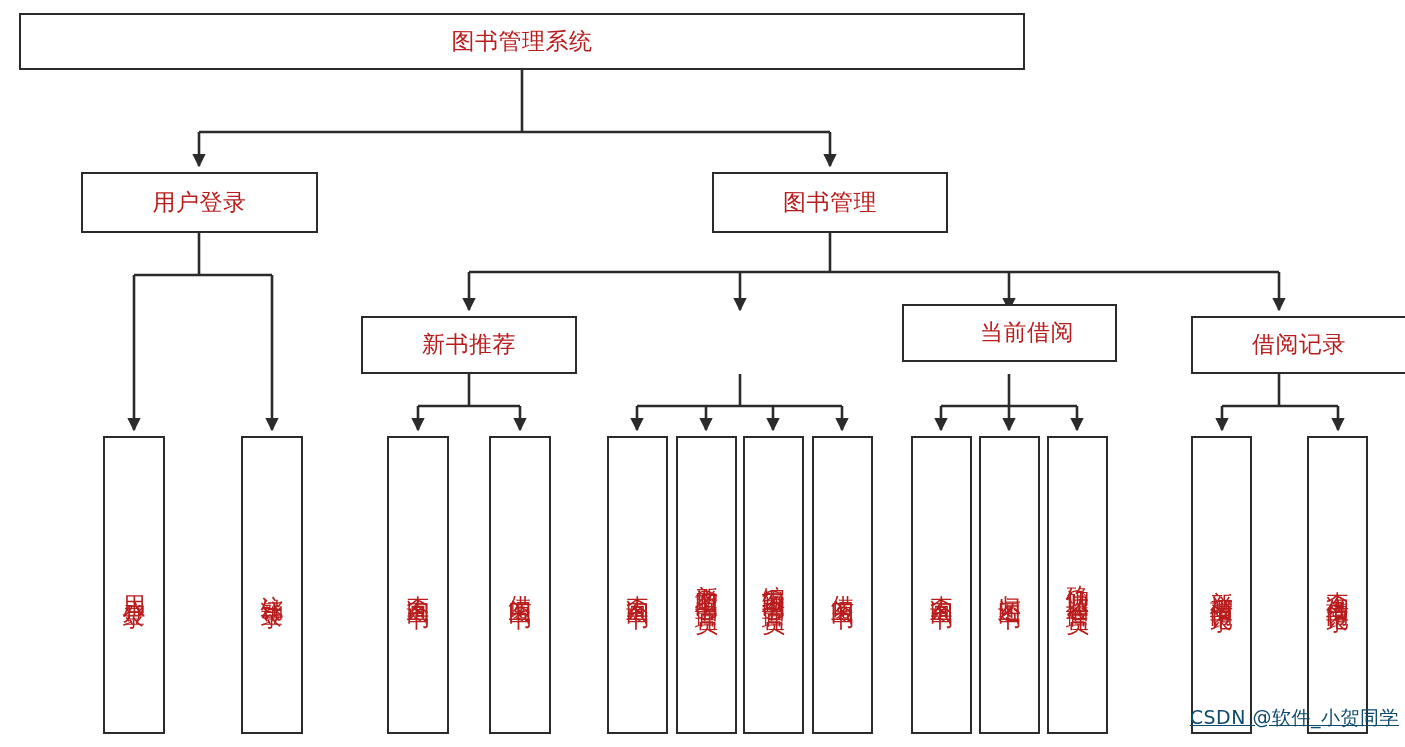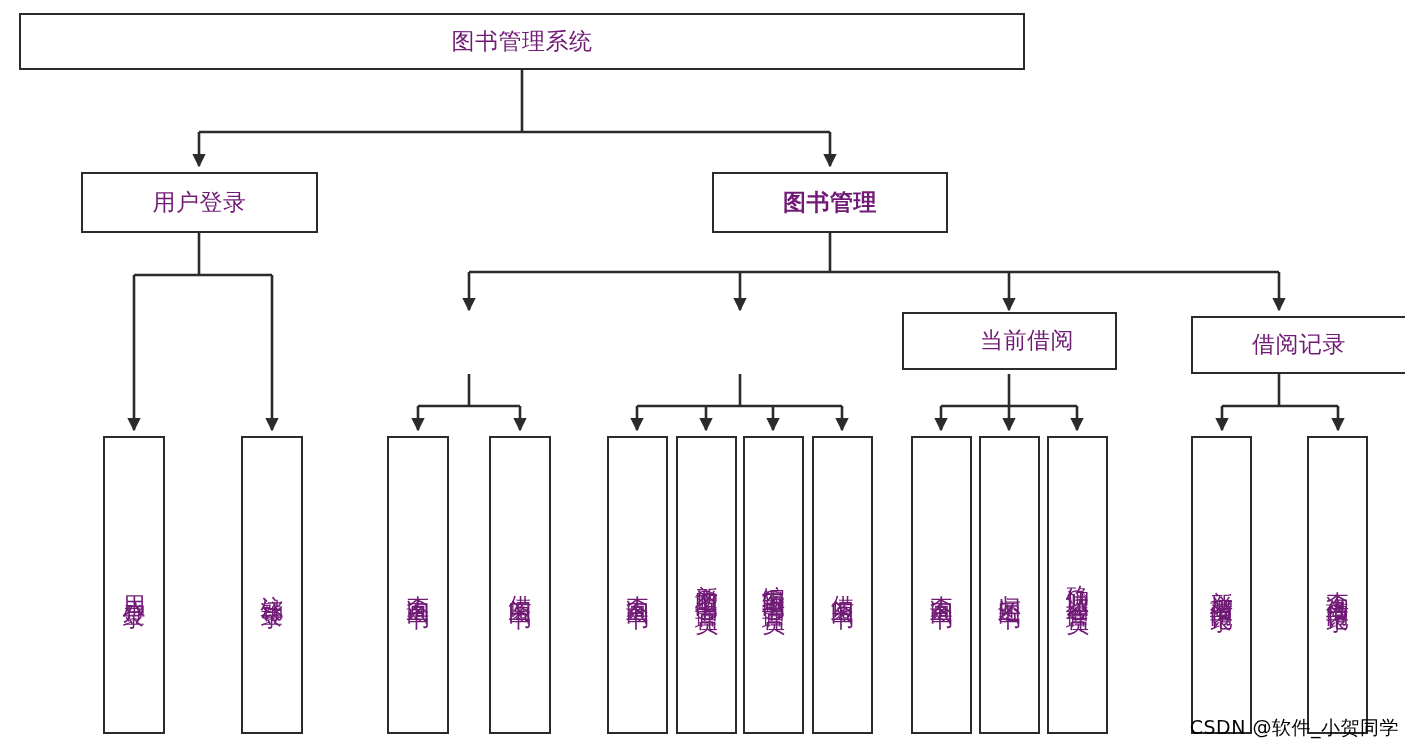--- a/index.html
+++ b/index.html
@@ -27,21 +27,21 @@
     pointer-events: none;
   }
   .node {
     position: absolute;
     box-sizing: border-box;
     background: #ffffff;
     border: 2.5px solid #2b2b2b;
     display: flex;
     align-items: center;
     justify-content: center;
-    color: #701a75;
+    color: #b91c1c;
   }
   .node-label {
     display: block;
     text-align: center;
     line-height: 1.12;
     letter-spacing: 0.5px;
   }
   
   .node.h .node-label {
     font-size: 23px;
@@ -59,26 +59,27 @@
     text-orientation: upright;
     font-size: 23px;
     line-height: 1.0;
     letter-spacing: 4px;
     white-space: nowrap;
     max-height: 272px;
   }
   .watermark {
     position: absolute;
     right: 6px;
-    bottom: 6px;
+    bottom: 16px;
     font-size: 19px;
-    color: #000000;
+    color: #0c4a6e;
     letter-spacing: 0.5px;
     white-space: nowrap;
     user-select: none;
+    text-decoration: underline;
   }
 </style>
 </head>
 <body>
 
 <div id="canvas">
 
   <svg id="edges" viewBox="0 0 1405 747" xmlns="http://www.w3.org/2000/svg">
     <defs>
       <marker id="arrow" viewBox="0 0 10 10" refX="9" refY="5" markerWidth="5.2" markerHeight="5.2" orient="auto-start-reverse">
@@ -129,25 +130,28 @@
     </g>
   </svg>
 
   <div class="node h root" style="left:19px; top:13px; width:1006px; height:57px;">
     <span class="node-label">图书管理系统</span>
   </div>
 
   <div class="node h" style="left:81px; top:172px; width:237px; height:61px;">
     <span class="node-label">用户登录</span>
   </div>
-  <div class="node h" style="left:712px; top:172px; width:236px; height:61px;font-weight:bold;">
+  <div class="node h" style="left:712px; top:172px; width:236px; height:61px;">
     <span class="node-label">图书管理</span>
   </div>
 
-  <div class="node h" style="left:902px; top:312px; width:215px; height:58px;padding-left:35px;">
+  <div class="node h" style="left:361px; top:316px; width:216px; height:58px;">
+    <span class="node-label">新书推荐</span>
+  </div>
+  <div class="node h" style="left:902px; top:304px; width:215px; height:58px;padding-left:35px;">
     <span class="node-label">当前借阅</span>
   </div>
   <div class="node h" style="left:1171px; top:316px; width:216px; height:58px;margin-left:20px;">
     <span class="node-label">借阅记录</span>
   </div>
 
   <div class="node v" style="left:103px; top:436px; width:62px; height:298px;">
     <span class="node-label">用户登录</span>
   </div>
   <div class="node v" style="left:241px; top:436px; width:62px; height:298px;">

